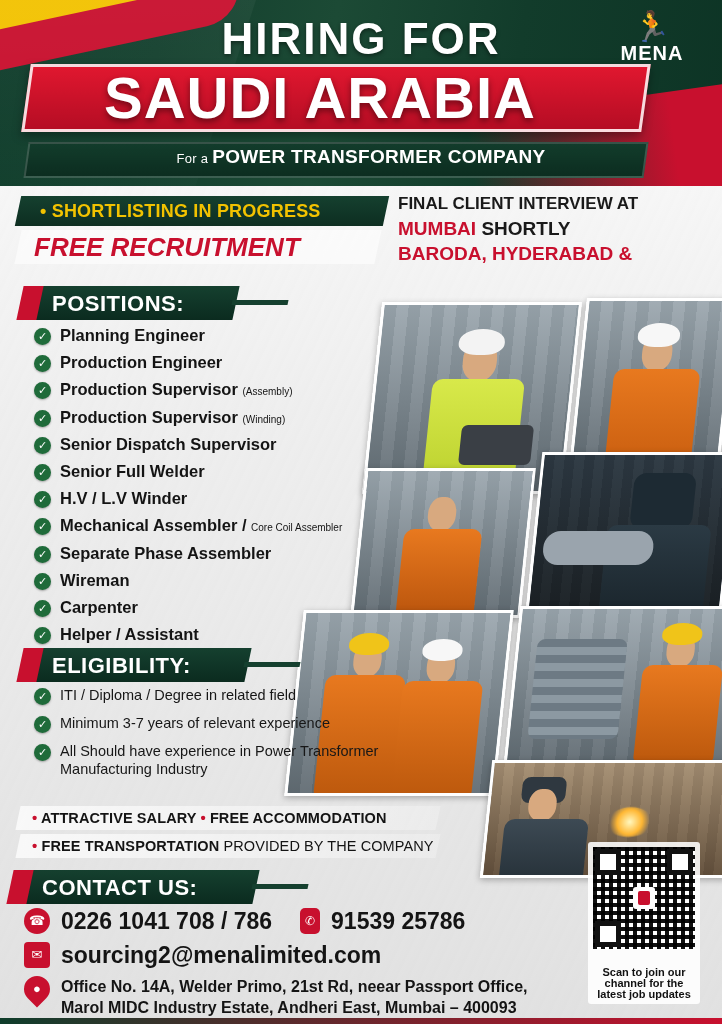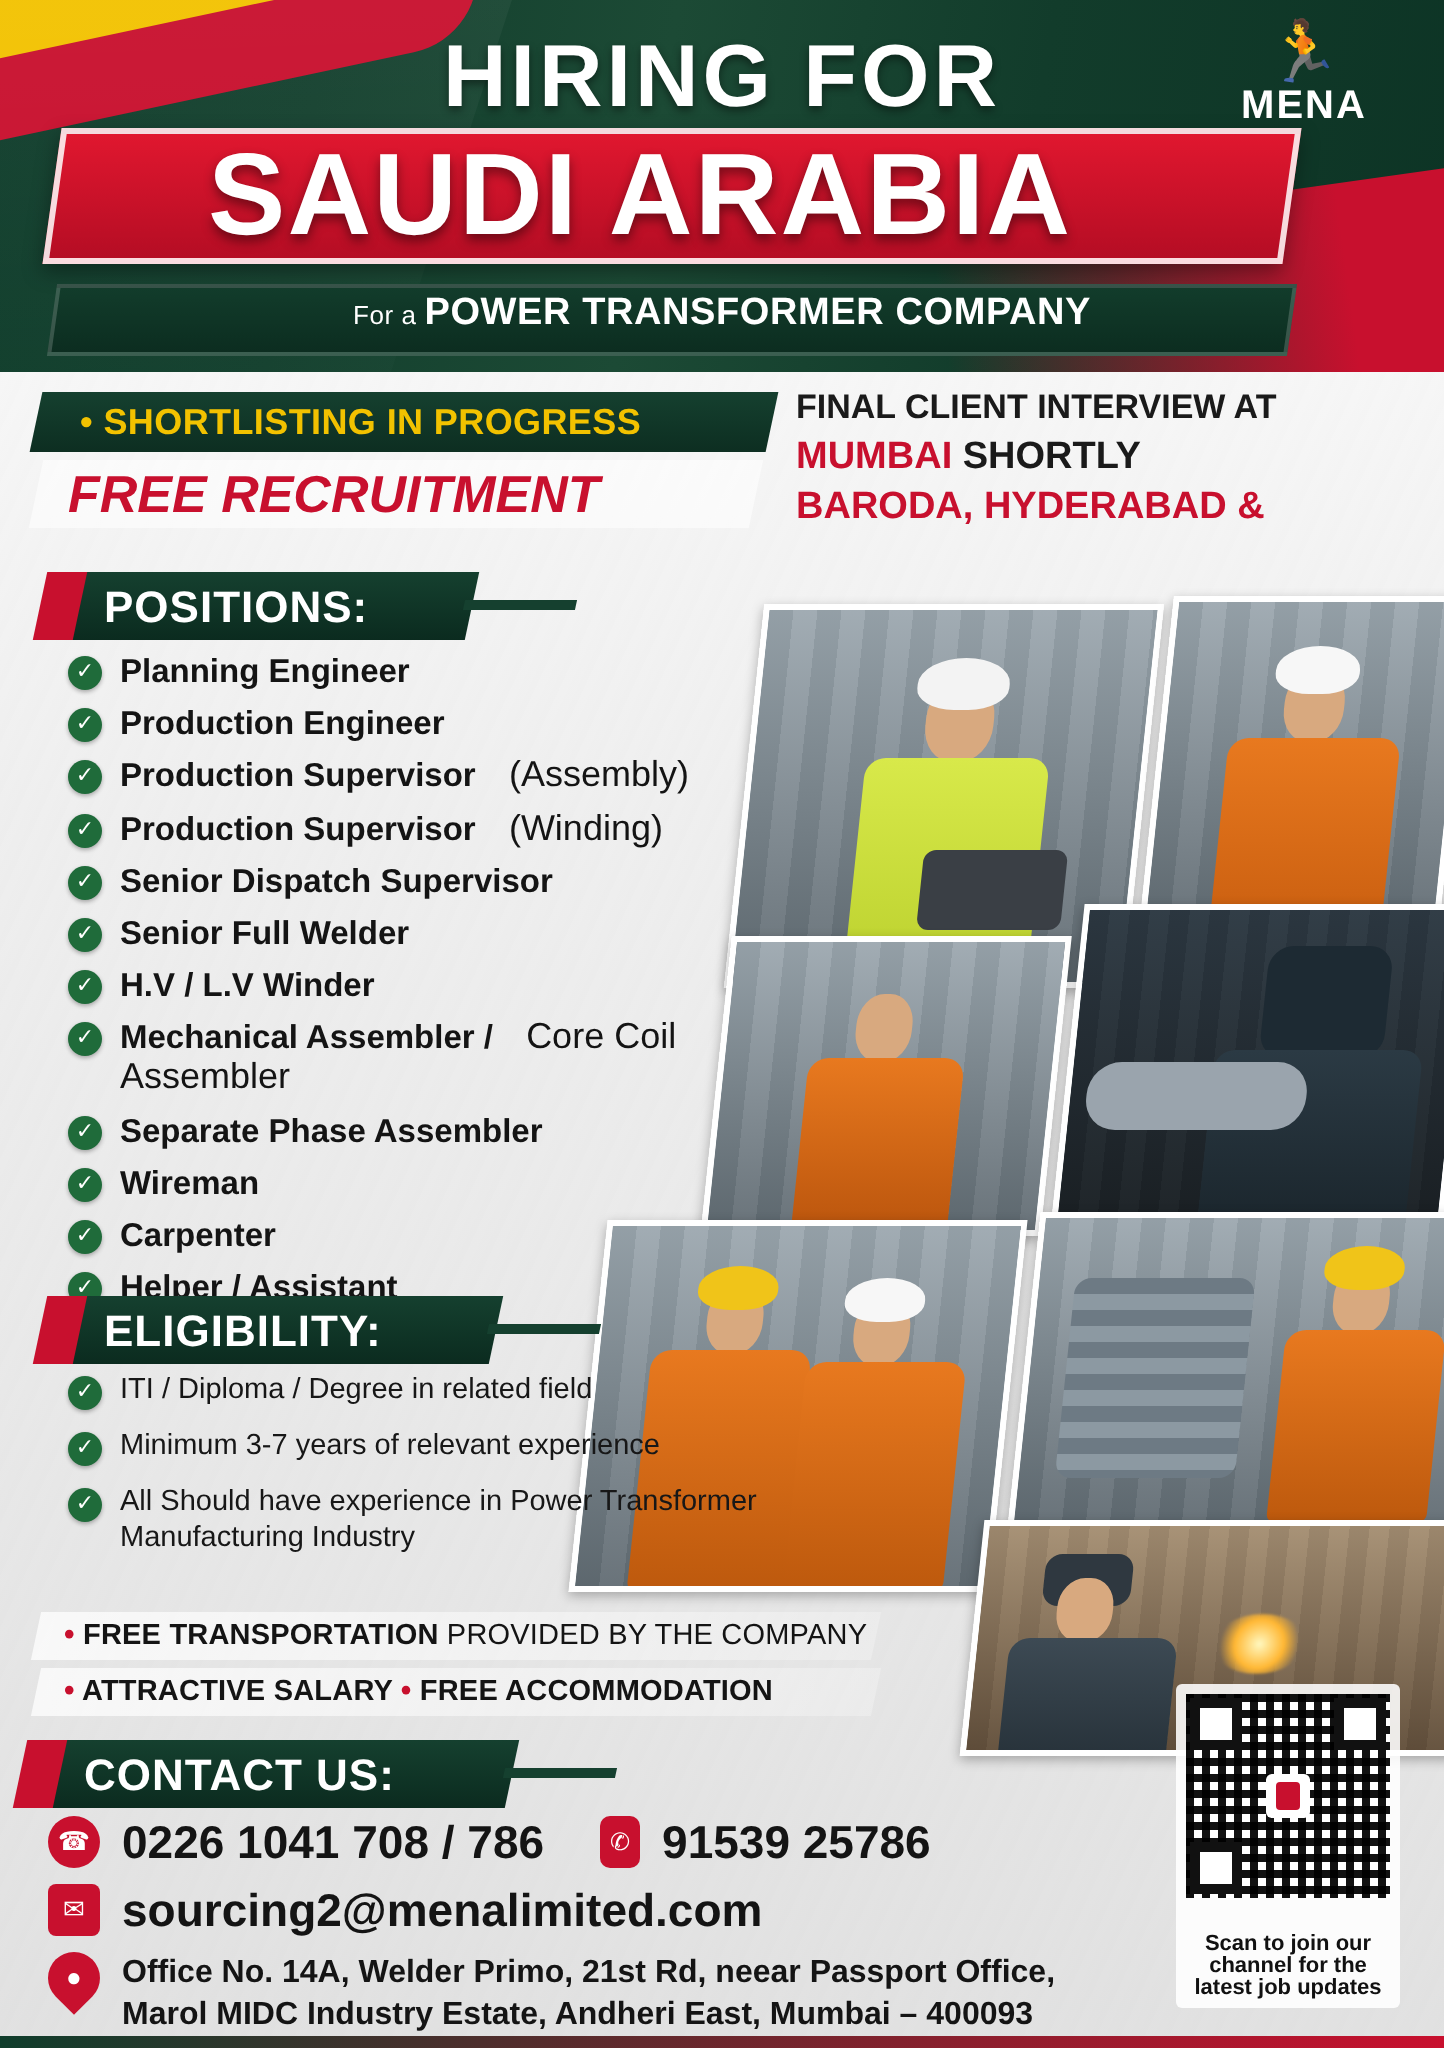--- a/index.html
+++ b/index.html
@@ -135,21 +135,21 @@
   
   .list { position: absolute; left: 34px; top: 326px; width: 390px; }
   .item { display: flex; align-items: flex-start; margin-bottom: 6.2px; }
   .tick {
     flex: 0 0 auto; width: 17px; height: 17px; border-radius: 50%;
     background: #1f6b3a; color: #fff; font-size: 11px; line-height: 17px;
     text-align: center; margin-top: 2px; margin-right: 9px;
     box-shadow: 0 1px 2px rgba(0,0,0,.3);
   }
   .item .txt { font-size: 16.5px; color: #141414; font-weight: bold; line-height: 19px; }
-  .item .txt .reg { font-weight: normal; font-size: 18px; margin-left: 12px; }
+  .item .txt .reg { font-weight: normal; font-size: 10px; }
 
   
   .elist { position: absolute; left: 34px; top: 686px; width: 380px; }
   .elist .item { margin-bottom: 9px; }
   .elist .item .txt { font-size: 14.5px; font-weight: normal; line-height: 18px; color: #171717; }
 
   
   .perks { position: absolute; left: 18px; top: 806px; width: 420px; }
   .perk-row {
     position: relative; height: 24px; margin-bottom: 4px;
@@ -437,31 +437,31 @@
         <span class="tick">✓</span>
         <span class="txt">All Should have experience in Power Transformer Manufacturing Industry</span>
       </div>
   </div>
 
   <div class="perks">
     <div class="perk-row">
       <div class="perk-bg"></div>
       <div class="perk-txt">
         <span class="bdot">•</span>
-        <span>FREE TRANSPORTATION</span>
-        <span class="reg">PROVIDED BY THE COMPANY</span>
+        <span>ATTRACTIVE SALARY</span>
+        <span class="bdot">•</span>
+        <span>FREE ACCOMMODATION</span>
       </div>
     </div>
     <div class="perk-row">
       <div class="perk-bg"></div>
       <div class="perk-txt">
         <span class="bdot">•</span>
-        <span>ATTRACTIVE SALARY</span>
-        <span class="bdot">•</span>
-        <span>FREE ACCOMMODATION</span>
+        <span>FREE TRANSPORTATION</span>
+        <span class="reg">PROVIDED BY THE COMPANY</span>
       </div>
     </div>
   </div>
 
   <div class="sec-head" id="contact-head">
     <div class="bar"></div>
     <div class="redtab"></div>
     <div class="tail"></div>
     <div class="label">CONTACT US:</div>
   </div>

